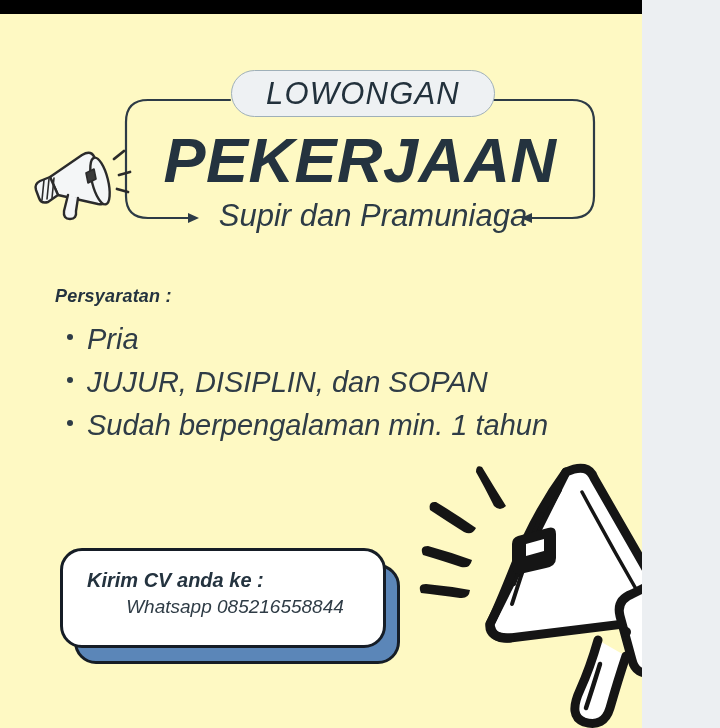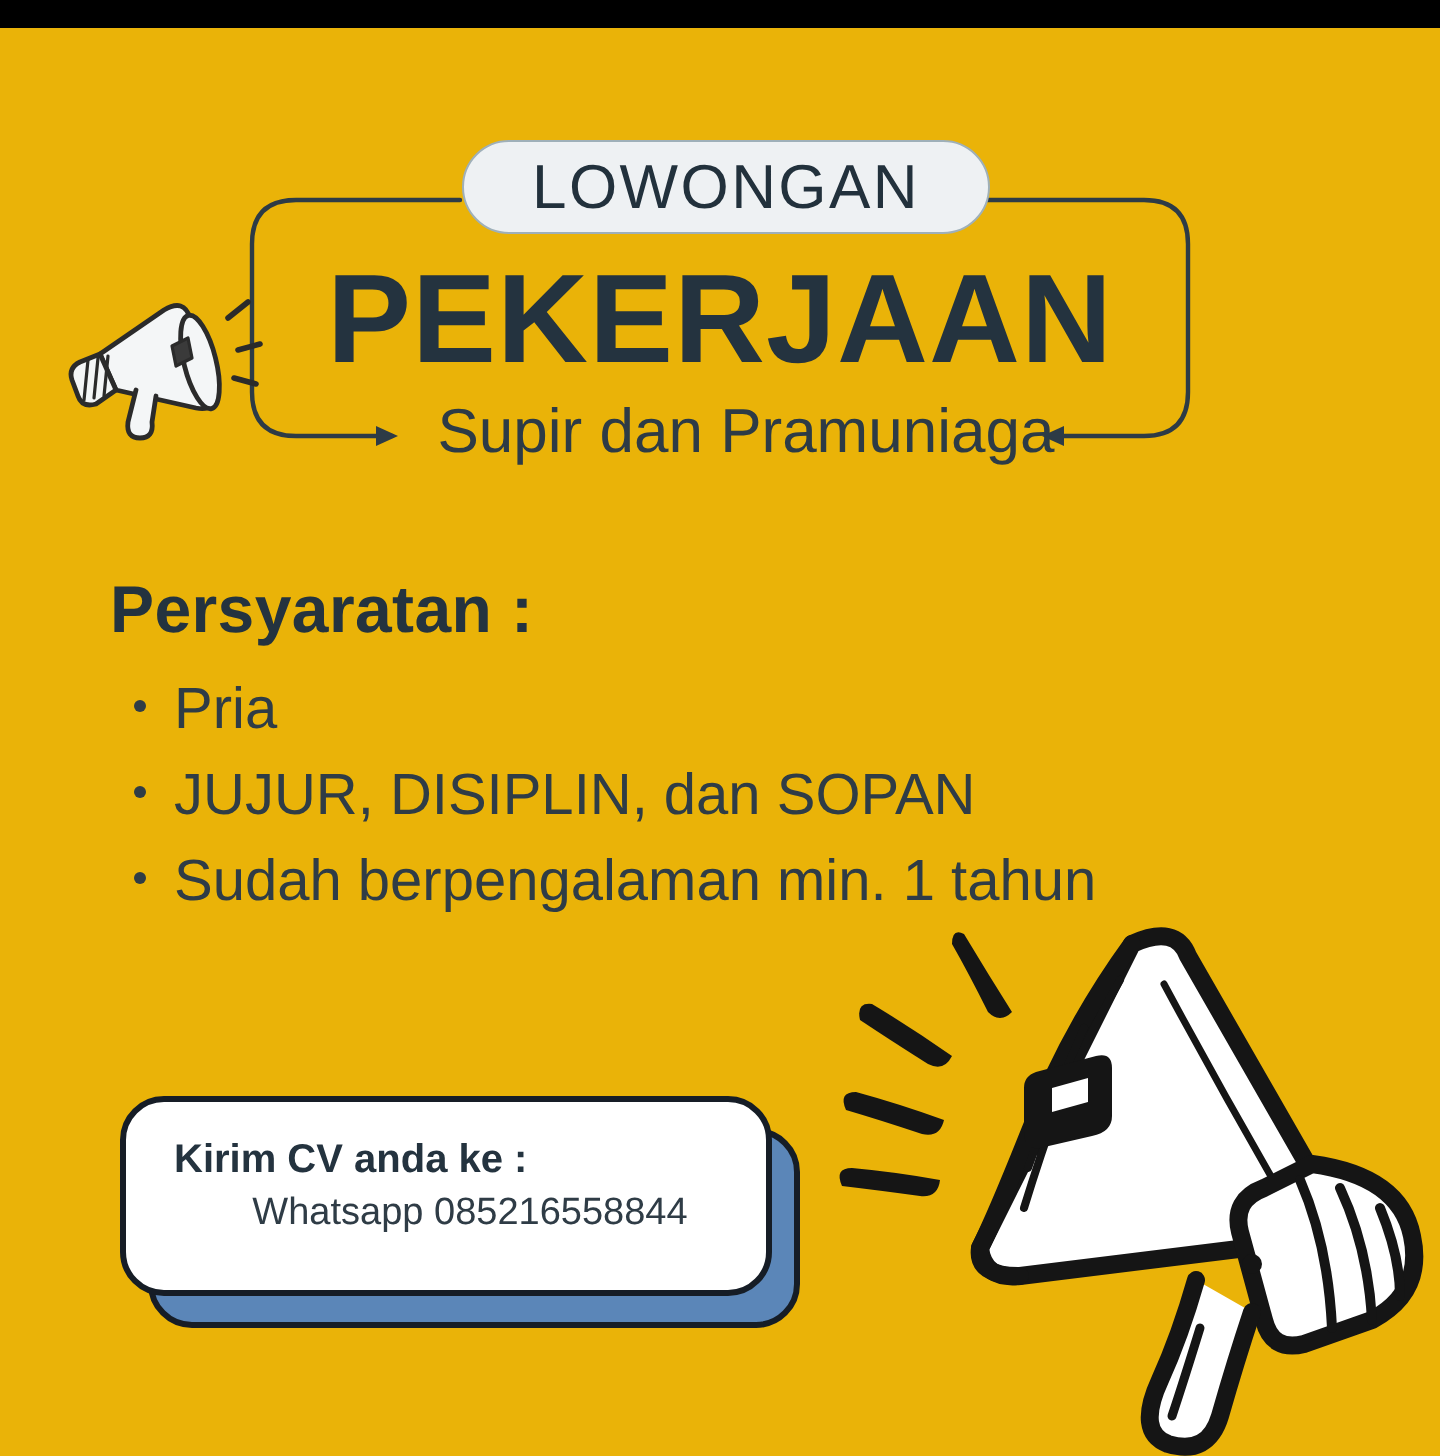--- a/index.html
+++ b/index.html
@@ -10,24 +10,25 @@
     width: 720px;
     height: 728px;
     background: #eceff2;
     font-family: "Liberation Sans", sans-serif;
     overflow: hidden;
     position: relative;
   }
 
   #poster {
     position: relative;
-    width: 720px;
+    width: 642px;
     height: 728px;
-    background: #eab308;
+    background: #fef9c3;
     overflow: hidden;
+    font-style: italic;
   }
 
   
   #topbar {
     position: absolute;
     left: 0;
     top: 0;
     width: 720px;
     height: 14px;
     background: #000000;
@@ -110,21 +111,21 @@
   }
 
   
   #requirements {
     position: absolute;
     left: 55px;
     top: 287px;
     width: 560px;
   }
   #req-heading {
-    font-size: 33px;
+    font-size: 18px;
     font-weight: bold;
     color: #24333f;
     letter-spacing: 0.2px;
     margin: 0 0 18px 0;
     line-height: 1.1;
   }
   #req-list {
     list-style: none;
     margin: 0;
     padding: 0;

